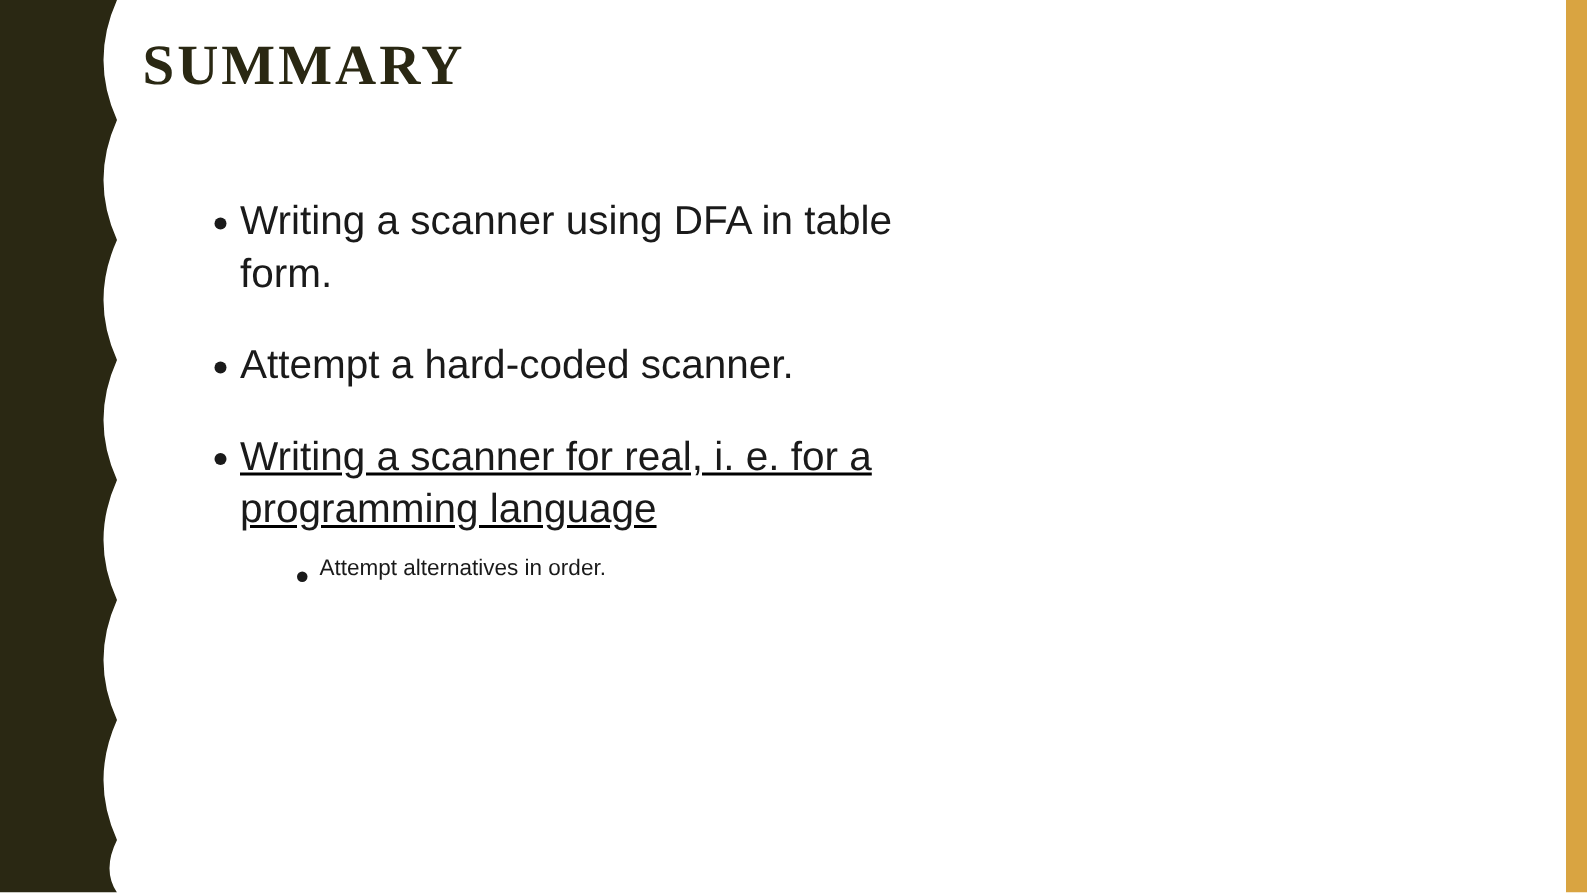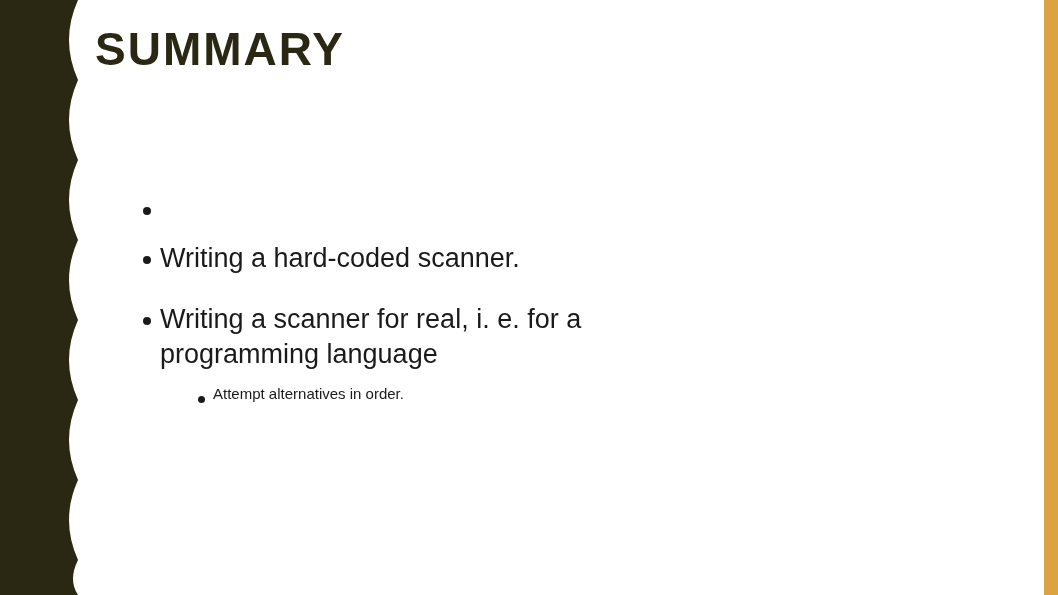--- a/index.html
+++ b/index.html
@@ -28,26 +28,26 @@
     height: 595px;
     background: #d9a441;
   }
   .content {
     position: absolute;
     left: 95px;
     top: 22px;
     right: 30px;
   }
   .title {
-    font-size: 46px;
+    font-size: 38px;
     font-weight: 700;
     letter-spacing: 2px;
     color: #2a2813;
-    font-family: Liberation Sans, sans-serif;
-    margin-bottom: 116px;
+    font-family: Liberation Serif, serif;
+    margin-bottom: 64px;
   }
   .bullets {
     margin-left: 48px;
   }
   .bullet-row {
     display: flex;
     align-items: flex-start;
     margin-bottom: 26px;
   }
   .dot {
@@ -112,28 +112,29 @@
 
 <div class="right-stripe"></div>
 
 <div class="content">
   <h1 class="title">SUMMARY</h1>
 
   <div class="bullets">
 
     <div class="bullet-row">
       <div class="dot"></div>
+      <div class="bullet-text">Writing a scanner using DFA in table form.</div>
     </div>
 
     <div class="bullet-row">
       <div class="dot"></div>
-      <div class="bullet-text">Writing a hard-coded scanner.</div>
+      <div class="bullet-text">Attempt a hard-coded scanner.</div>
     </div>
 
-    <div class="bullet-row" style="margin-bottom:11px;">
+    <div class="bullet-row" style="margin-bottom:11px;text-decoration:underline;">
       <div class="dot"></div>
       <div class="bullet-text">Writing a scanner for real, i. e. for a programming language</div>
     </div>
 
     <div class="sub-bullets">
       <div class="sub-row">
         <div class="sub-dot"></div>
         <div class="sub-text">Attempt alternatives in order.</div>
       </div>
     </div>

